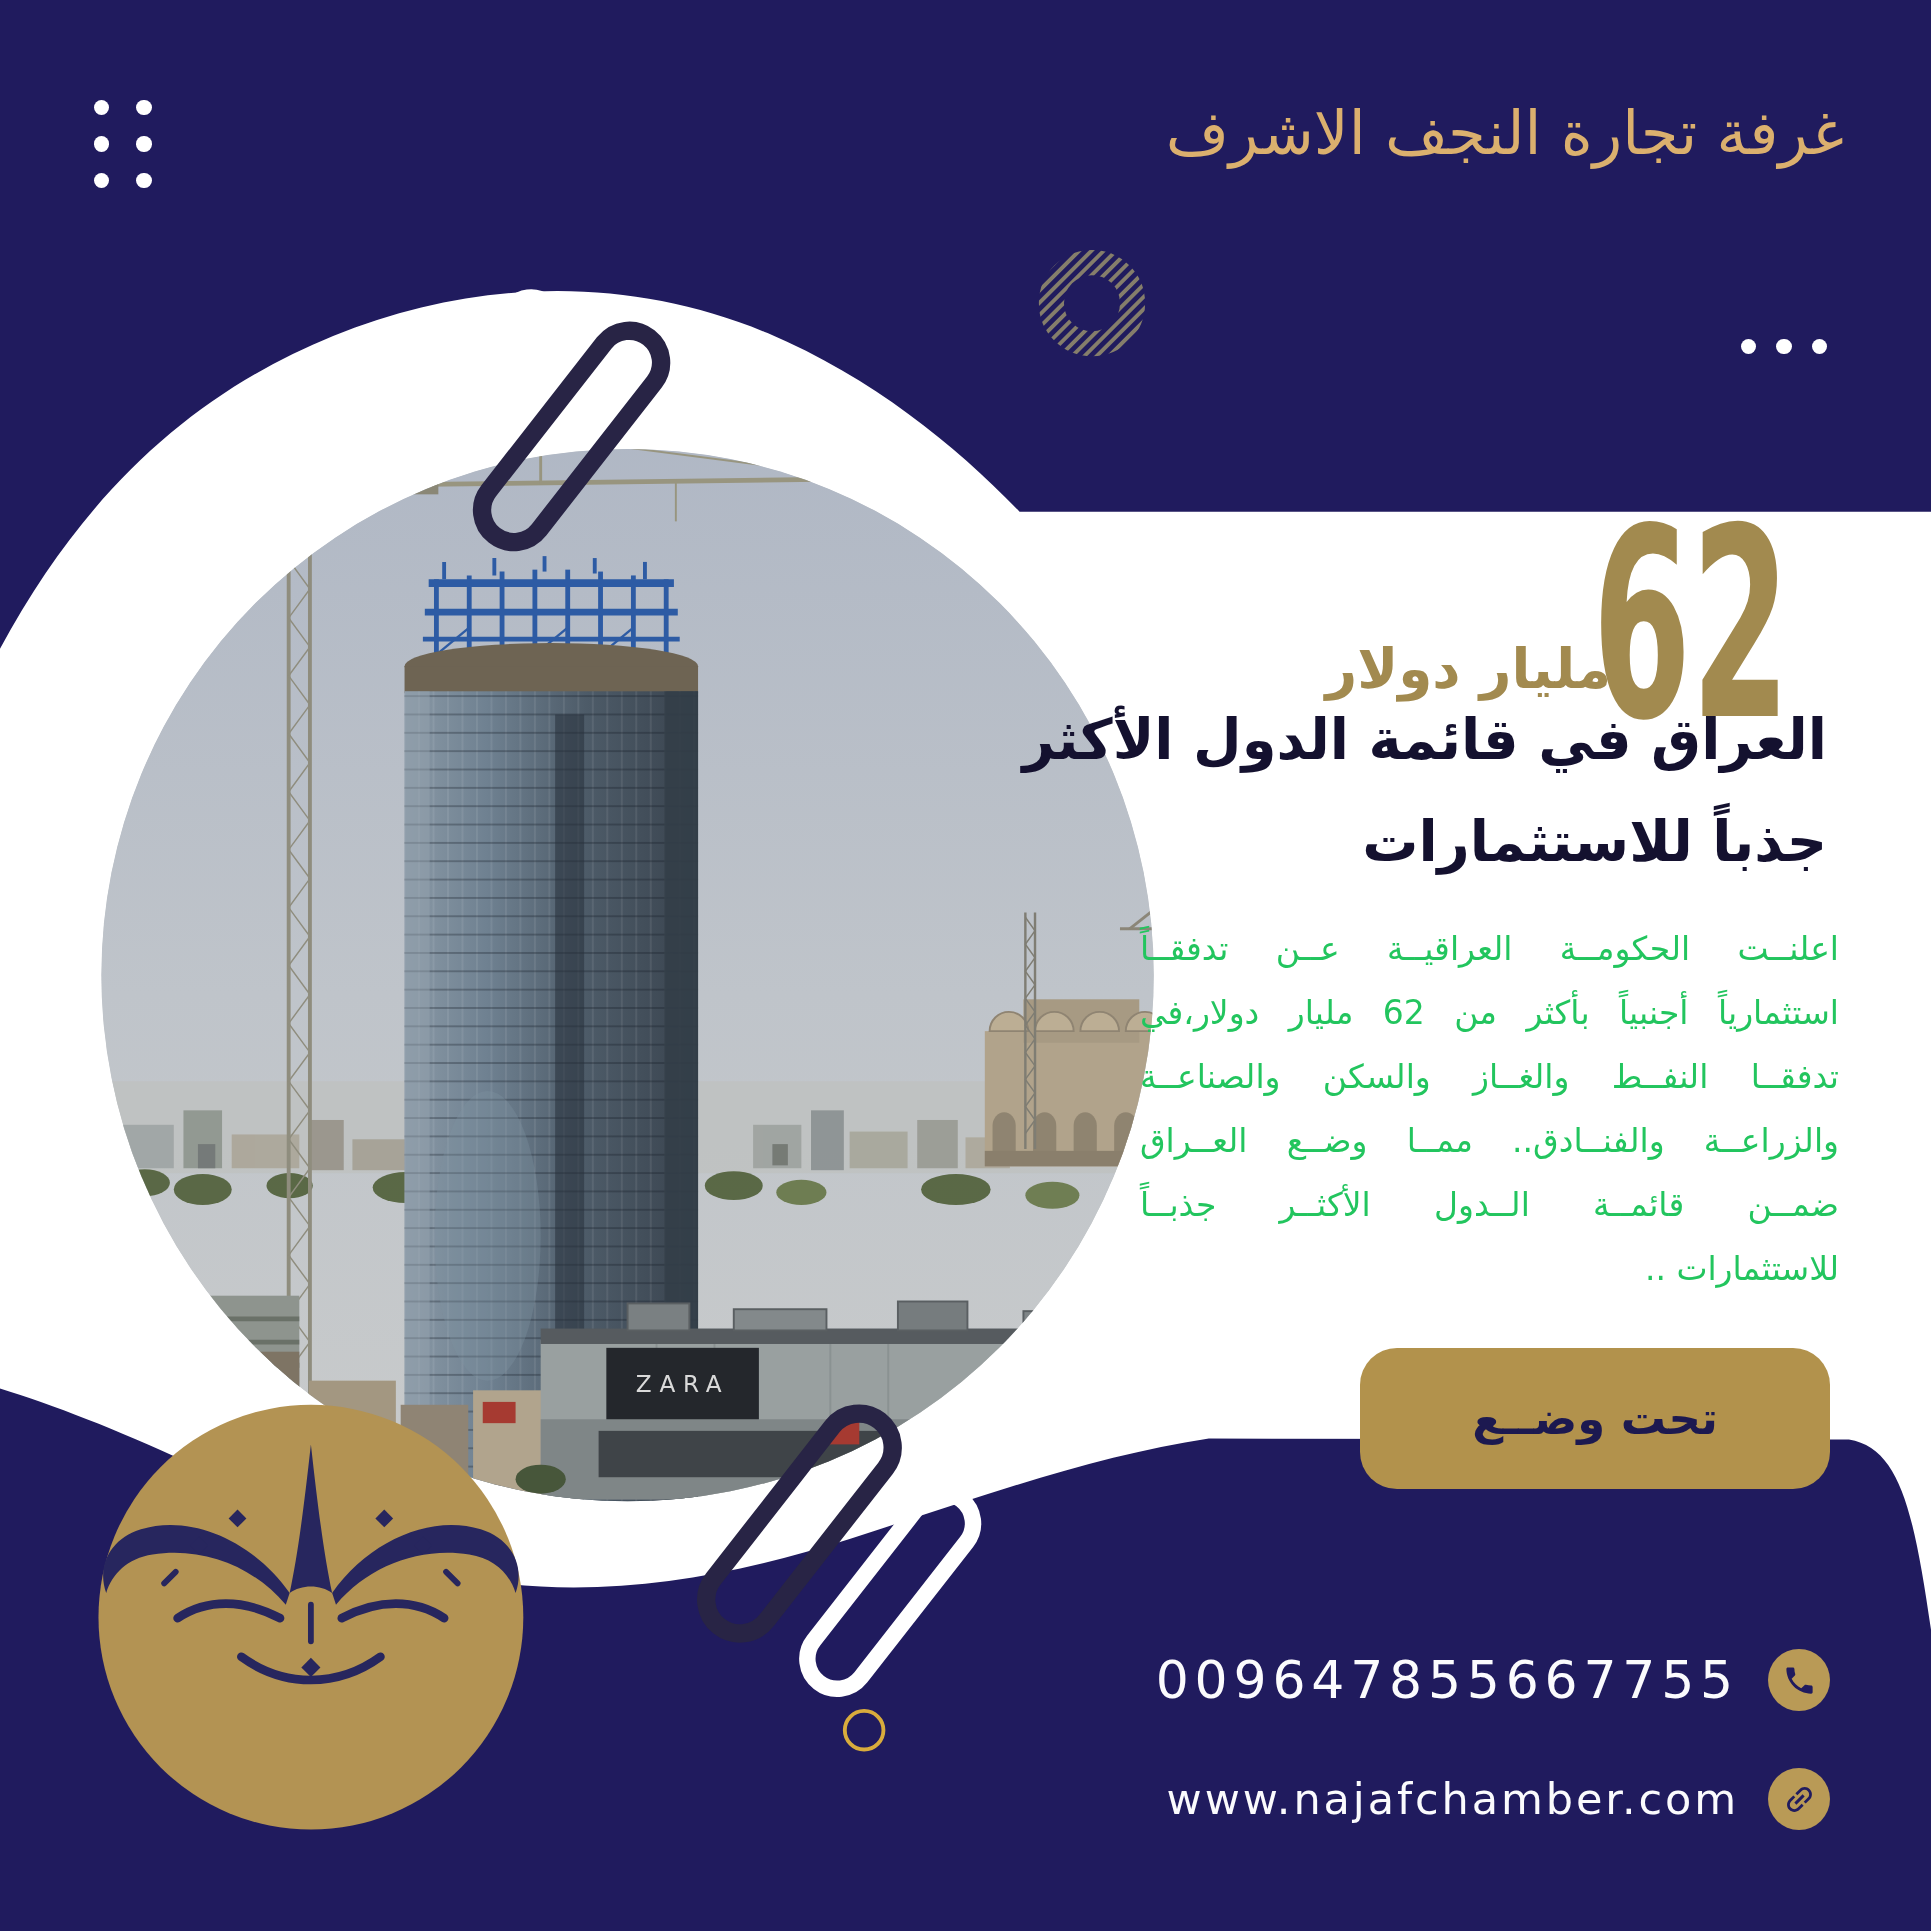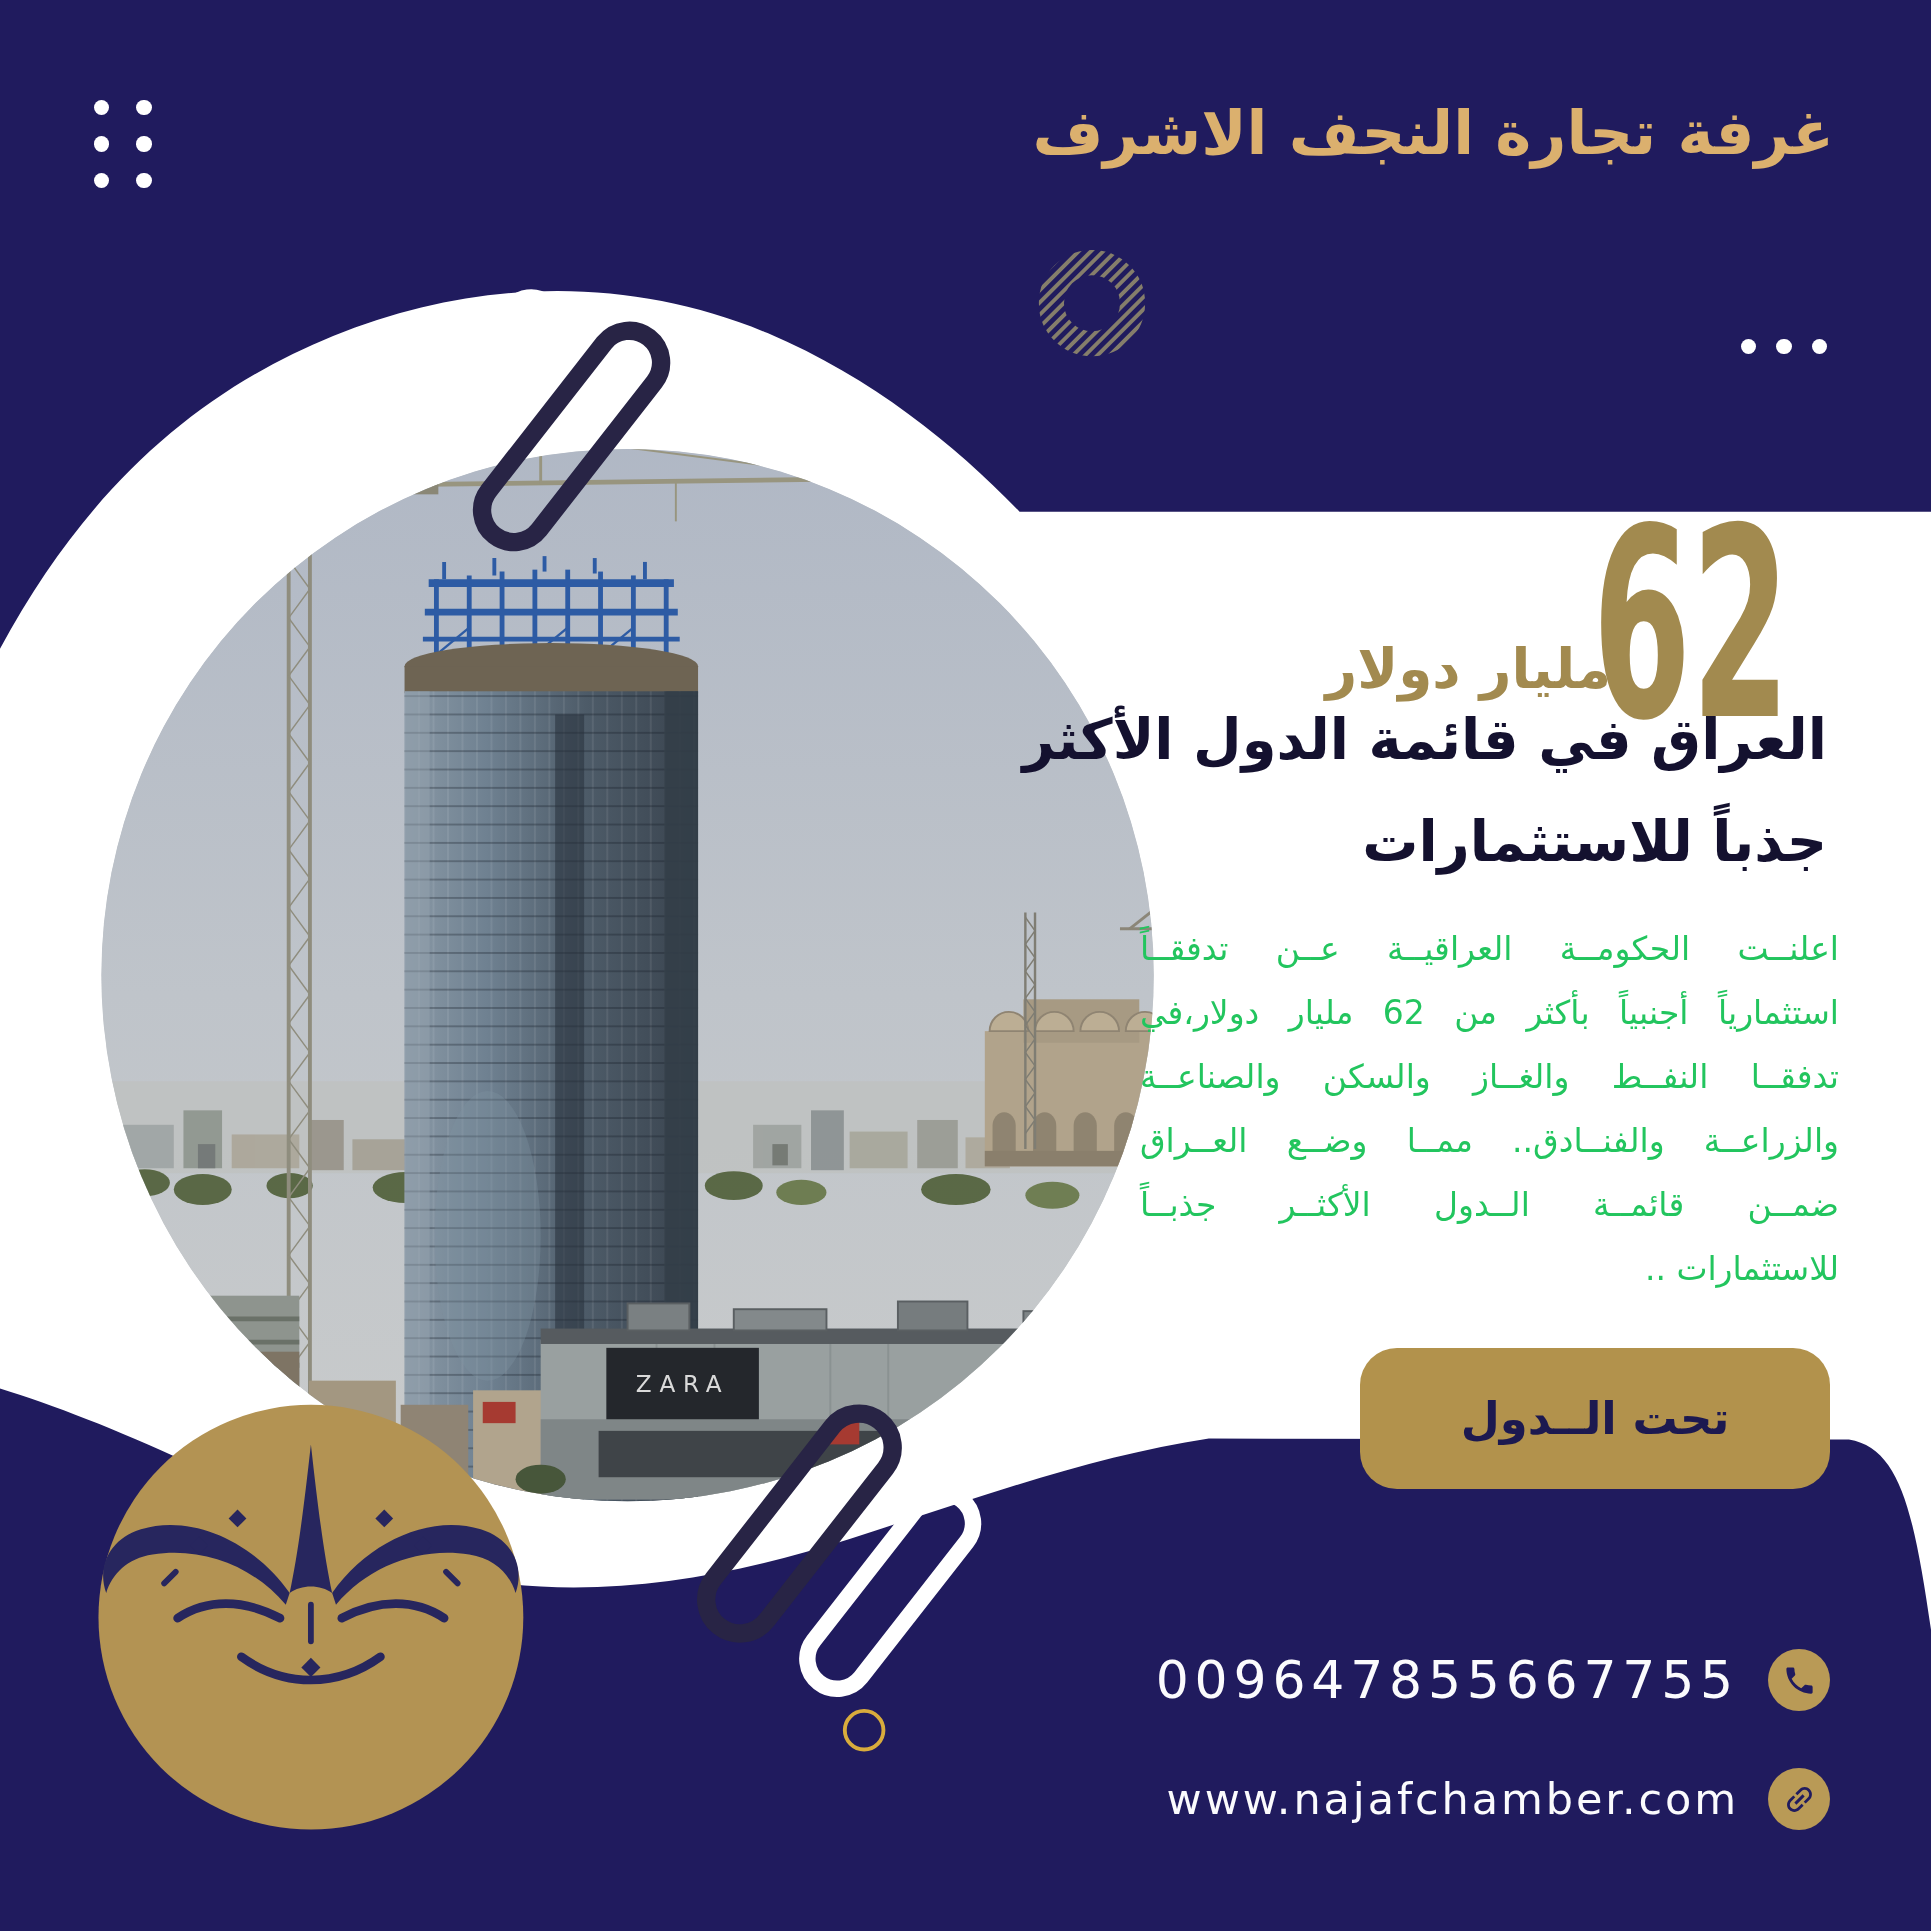--- a/index.html
+++ b/index.html
@@ -10,22 +10,22 @@
   }
   .bg-svg{position:absolute;left:0;top:0;width:1931px;height:1931px;}
   
   .dots-grid{position:absolute;left:94px;top:100px;display:grid;
     grid-template-columns:repeat(2,15.4px);grid-auto-rows:15.4px;column-gap:27px;row-gap:21px;}
   .dots-grid span{width:15.4px;height:15.4px;border-radius:50%;background:#ffffff;}
   
   .dots-row{position:absolute;left:1741px;top:339px;display:flex;gap:20px;}
   .dots-row span{width:15.4px;height:15.4px;border-radius:50%;background:#ffffff;}
   .brand-title{
-    position:absolute;top:97px;right:97px;direction:rtl;
-    font-size:61px;font-weight:bold;color:#DBB06E;letter-spacing:0;white-space:nowrap;
+    position:absolute;top:97px;right:87px;direction:rtl;
+    font-size:61px;font-weight:normal;color:#DBB06E;letter-spacing:0;white-space:nowrap;
   }
   .stat-number{
     position:absolute;top:494px;right:141px;line-height:1;
     font-size:263px;font-weight:bold;color:#A28A4F;
     transform:scaleX(.54);transform-origin:top right;white-space:nowrap;
   }
   .stat-unit{
     position:absolute;top:637px;right:320px;direction:rtl;
     font-size:55px;font-weight:bold;color:#A28A4F;white-space:nowrap;
   }
@@ -329,21 +329,21 @@
   <div class="body-text">
     <div class="body-line">اعلنــت الحكومــة العراقيــة عــن تدفقــاً</div>
     <div class="body-line">استثمارياً أجنبياً بأكثر من 62 مليار دولار،في</div>
     <div class="body-line">تدفقــا النفــط والغــاز والسكن والصناعــة</div>
     <div class="body-line">والزراعــة والفنــادق.. ممــا وضــع العــراق</div>
     <div class="body-line">ضمــن قائمــة الــدول الأكثــر جذبــاً</div>
     <div class="body-line last">للاستثمارات ..</div>
   </div>
 
   <div class="cta-button">
-    <span>تحت الــدول</span>
+    <span>تحت وضــع</span>
   </div>
 
   <div class="contact-row phone-row">
     <span class="contact-text">009647855667755</span>
     <span class="icon-circle">
       <svg width="35" height="35" viewBox="0 0 24 24">
         <path fill="#201B5E" d="M6.62 10.79c1.44 2.83 3.76 5.14 6.59 6.59l2.2-2.2c.27-.27.67-.36 1.02-.24 1.12.37 2.33.57 3.57.57.55 0 1 .45 1 1V20c0 .55-.45 1-1 1-9.39 0-17-7.61-17-17 0-.55.45-1 1-1h3.5c.55 0 1 .45 1 1 0 1.25.2 2.45.57 3.57.11.35.03.74-.25 1.02l-2.2 2.2z"></path>
       </svg>
     </span>
   </div>

